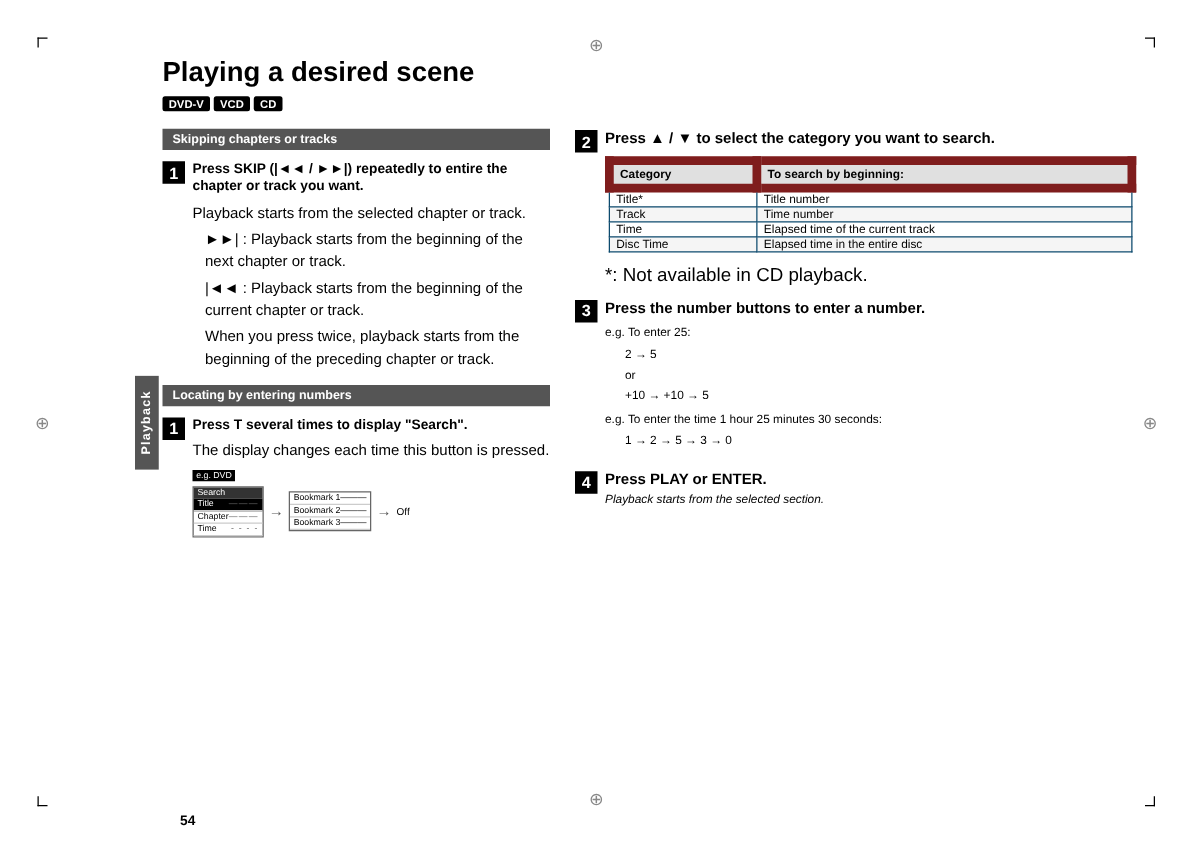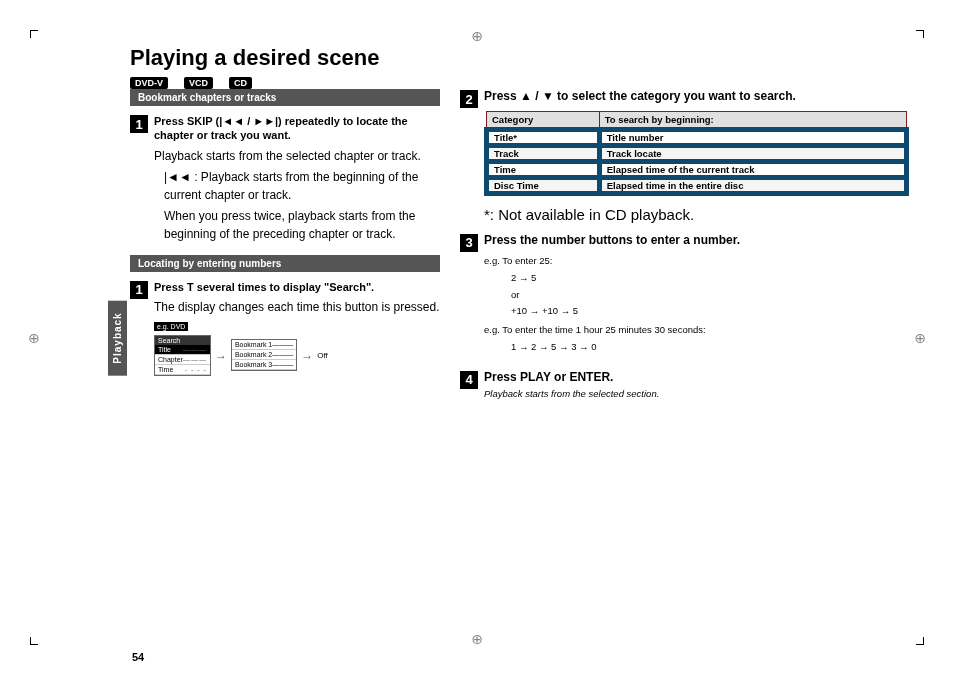--- a/index.html
+++ b/index.html
@@ -67,21 +67,22 @@
     
     .page-title {
       font-size: 22px;
       font-weight: bold;
       margin-bottom: 6px;
     }
 
     
     .badges {
       display: flex;
-      gap: 16px;
+      gap: 3px;
+      margin-bottom: 14px;
     }
     .badge {
       background: #000;
       color: #fff;
       font-size: 9px;
       font-weight: bold;
       padding: 1px 5px;
       border-radius: 2px;
     }
 
@@ -160,29 +161,28 @@
 
     
     .search-table {
       width: 100%;
       border-collapse: collapse;
       font-size: 9.5px;
       margin-bottom: 10px;
     }
     .search-table th {
       background: #e0e0e0;
-      border: 1px solid #7f1d1d;
+      border: 7px solid #7f1d1d;
       padding: 2px 5px;
       font-weight: bold;
       text-align: left;
     }
     .search-table td {
-      border: 5px solid #0c4a6e;
+      border: 1px solid #0c4a6e;
       padding: 0 5px;
-      font-weight: bold;
     }
     .search-table tr:nth-child(even) td {
       background: #f5f5f5;
     }
     .dvd-label {
       background: #000;
       color: #fff;
       font-size: 7px;
       padding: 1px 3px;
       margin-bottom: 2px;
@@ -229,32 +229,32 @@
       justify-content: space-between;
     }
     .off-label {
       font-size: 8px;
       align-self: center;
     }
 
     .page-num {
       position: absolute;
       bottom: 12px;
-      left: 132px;
+      left: 144px;
       font-size: 11px;
       font-weight: bold;
     }
 
     .eg-text {
       font-size: 9.5px;
       margin-bottom: 3px;
     }
     .eq-line {
       font-size: 9.5px;
-      margin-left: 27px;
+      margin-left: 16px;
       margin-bottom: 2px;
     }
 
     .step3-body {
       font-size: 9.5px;
       line-height: 1.5;
     }
     .step3-body .bullet {
       margin-bottom: 5px;
     }
@@ -298,28 +298,29 @@
   <div class="badges">
     <span class="badge">DVD-V</span>
     <span class="badge">VCD</span>
     <span class="badge">CD</span>
   </div>
 
   <div class="two-col">
 
     <div class="col-left">
 
-      <div class="section-header">Bookmark chapters or tracks</div>
+      <div class="section-header">Skipping chapters or tracks</div>
 
       <div class="step">
         <div class="step-num">1</div>
         <div class="step-content">
-          <div class="step-title">Press SKIP (|◄◄ / ►►|) repeatedly to locate the chapter or track you want.</div>
+          <div class="step-title">Press SKIP (|◄◄ / ►►|) repeatedly to entire the chapter or track you want.</div>
           <div class="step-body">
             <p>Playback starts from the selected chapter or track.</p>
+            <p class="indent">►►| : Playback starts from the beginning of the next chapter or track.</p>
             <p class="indent">|◄◄ : Playback starts from the beginning of the current chapter or track.</p>
             <p class="indent">When you press twice, playback starts from the beginning of the preceding chapter or track.</p>
           </div>
         </div>
       </div>
 
       <div class="section-header">Locating by entering numbers</div>
 
       <div class="step">
         <div class="step-num">1</div>
@@ -390,21 +391,21 @@
                 <th>To search by beginning:</th>
               </tr>
             </thead>
             <tbody>
               <tr>
                 <td>Title*</td>
                 <td>Title number</td>
               </tr>
               <tr>
                 <td>Track</td>
-                <td>Track locate</td>
+                <td>Time number</td>
               </tr>
               <tr>
                 <td>Time</td>
                 <td>Elapsed time of the current track</td>
               </tr>
               <tr>
                 <td>Disc Time</td>
                 <td>Elapsed time in the entire disc</td>
               </tr>
             </tbody>

